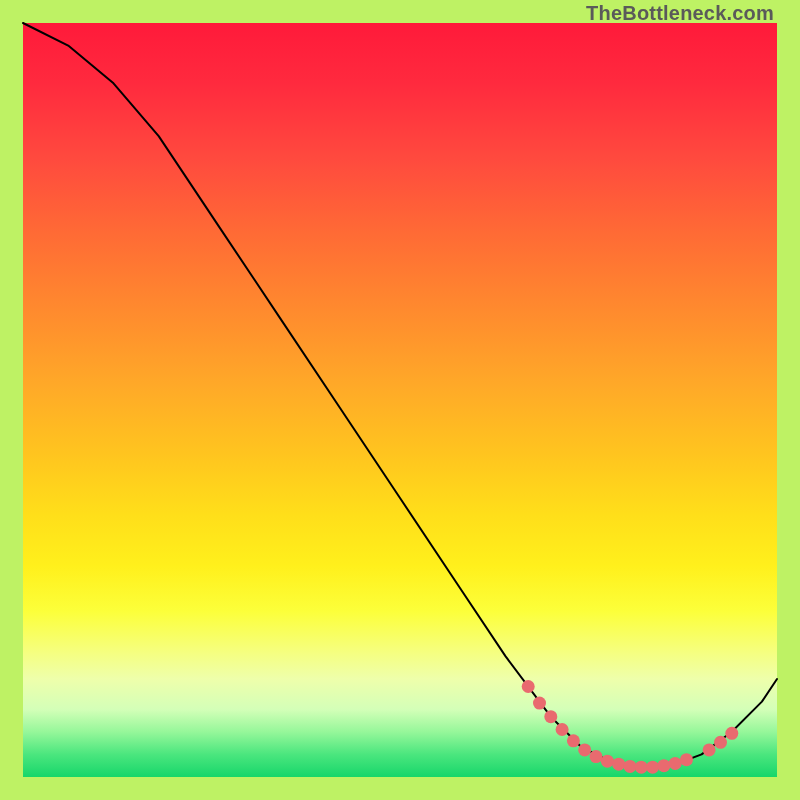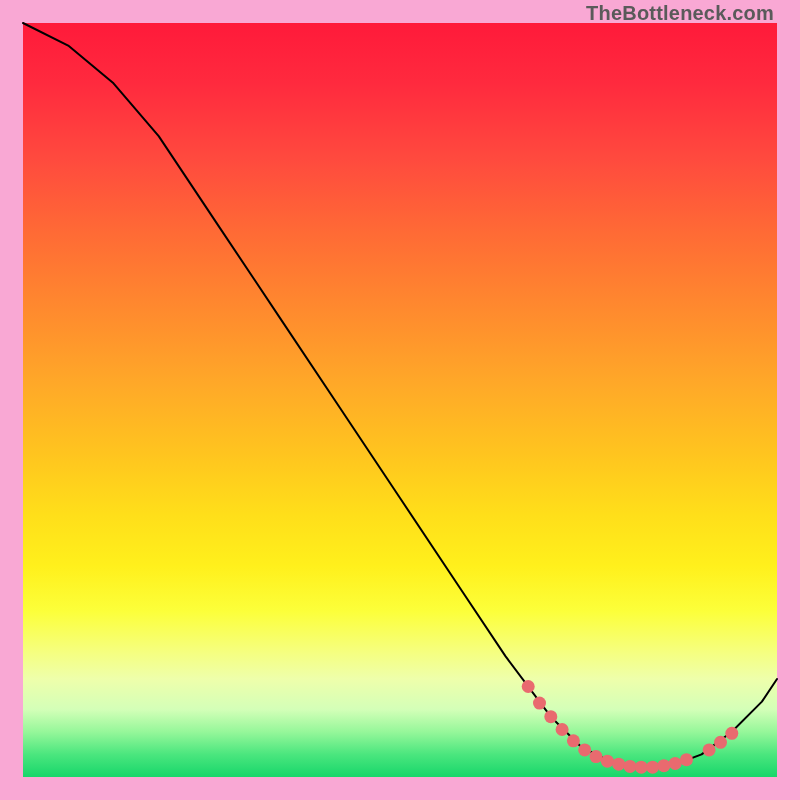--- a/index.html
+++ b/index.html
@@ -8,21 +8,21 @@
     width: 800px;
     height: 800px;
     background: #000;
     overflow: hidden;
     font-family: Arial, Helvetica, sans-serif;
   }
   .frame {
     position: relative;
     width: 800px;
     height: 800px;
-    background: #f9a8d4;
+    background: #bef264;
   }
   .plot {
     position: absolute;
     left: 23px;
     top: 23px;
     width: 754px;
     height: 754px;
     
     background: linear-gradient(
       to bottom,

